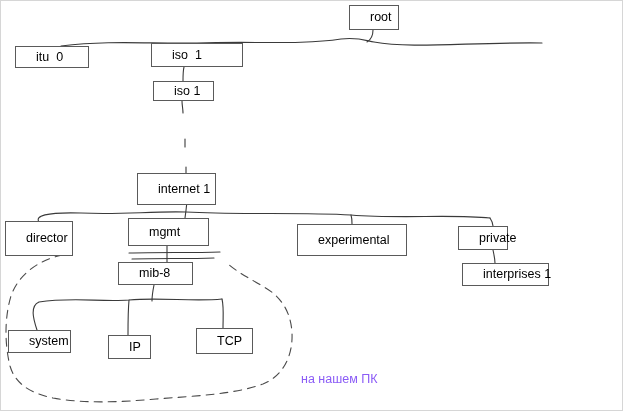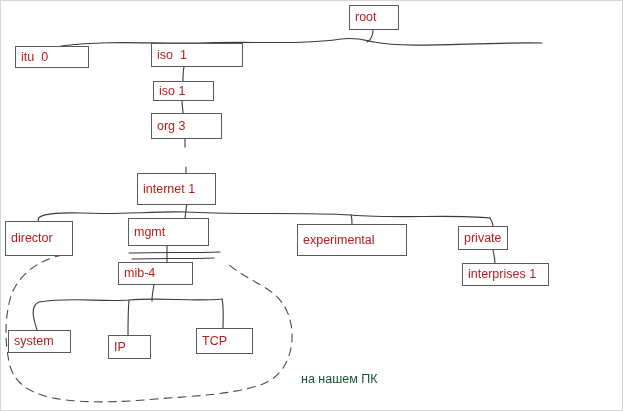--- a/index.html
+++ b/index.html
@@ -35,30 +35,30 @@
     stroke: #4a4a4a;
     stroke-dasharray: 8 6;
   }
   .node {
     position: absolute;
     box-sizing: border-box;
     border: 1px solid #5a5a5a;
     background: #ffffff;
     display: flex;
     align-items: center;
-    padding-left: 5px;
+    padding-left: 20px;
     font-size: 12.5px;
-    color: #b91c1c;
+    color: #000000;
     white-space: pre;
     line-height: 1;
   }
   .annotation {
     position: absolute;
     font-size: 12.5px;
-    color: #14532d;
+    color: #8b5cf6;
     white-space: pre;
   }
 </style>
 </head>
 <body>
 
 <div class="canvas">
 
   <svg class="wires" viewBox="0 0 623 411" aria-hidden="true">
 
@@ -86,27 +86,26 @@
 
     <path d="M492,249 C493,254 494,258 494,262"></path>
 
     <path class="blob" d="M62,254 C40,258 18,272 10,295 C3,318 4,345 9,365 C14,382 28,392 52,397 C85,403 120,401 155,398 C195,395 235,393 262,383 C282,375 292,355 291,332 C290,312 281,296 263,286 C250,278 237,272 226,262"></path>
   </svg>
 
   <div class="node" style="left:348px;top:4px;width:50px;height:25px">root</div>
   <div class="node" style="left:14px;top:45px;width:74px;height:22px">itu  0</div>
   <div class="node" style="left:150px;top:42px;width:92px;height:24px">iso  1</div>
   <div class="node" style="left:152px;top:80px;width:61px;height:20px">iso 1</div>
-  <div class="node" style="left:150px;top:112px;width:71px;height:26px">org 3</div>
   <div class="node" style="left:136px;top:172px;width:79px;height:32px">internet 1</div>
   <div class="node" style="left:4px;top:220px;width:68px;height:35px">director</div>
   <div class="node" style="left:127px;top:217px;width:81px;height:28px">mgmt</div>
   <div class="node" style="left:296px;top:223px;width:110px;height:32px">experimental</div>
   <div class="node" style="left:457px;top:225px;width:50px;height:24px">private</div>
   <div class="node" style="left:461px;top:262px;width:87px;height:23px">interprises 1</div>
-  <div class="node" style="left:117px;top:261px;width:75px;height:23px">mib-4</div>
+  <div class="node" style="left:117px;top:261px;width:75px;height:23px">mib-8</div>
   <div class="node" style="left:107px;top:334px;width:43px;height:24px">IP</div>
   <div class="node" style="left:7px;top:329px;width:63px;height:23px">system</div>
   <div class="node" style="left:195px;top:327px;width:57px;height:26px">TCP</div>
 
   <div class="annotation" style="left:300px;top:371px">на нашем ПК</div>
 
 </div>
 
 </body></html>

